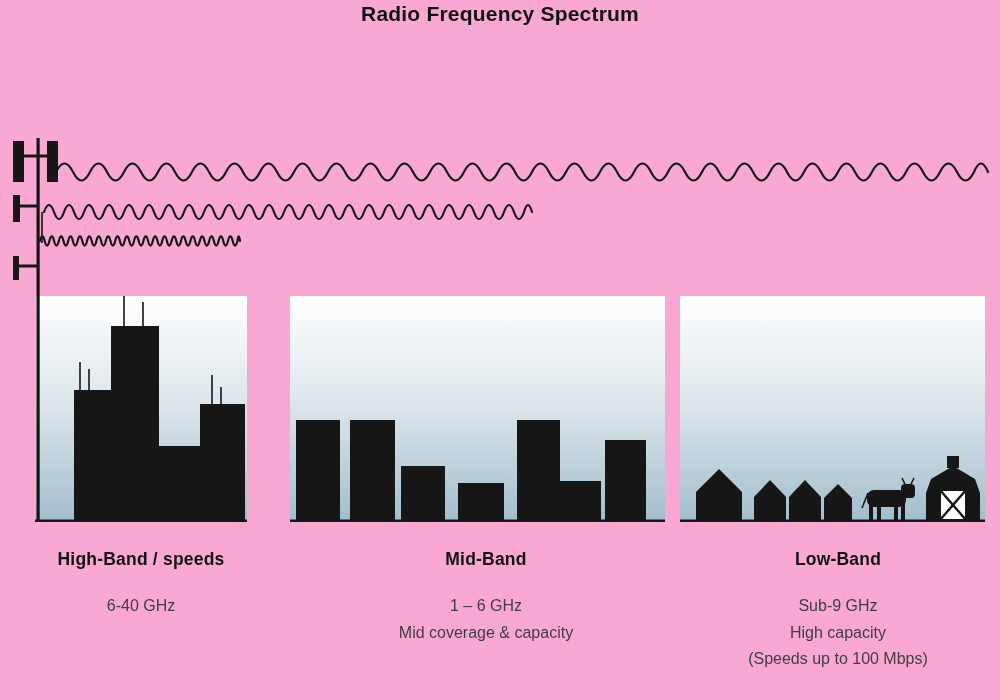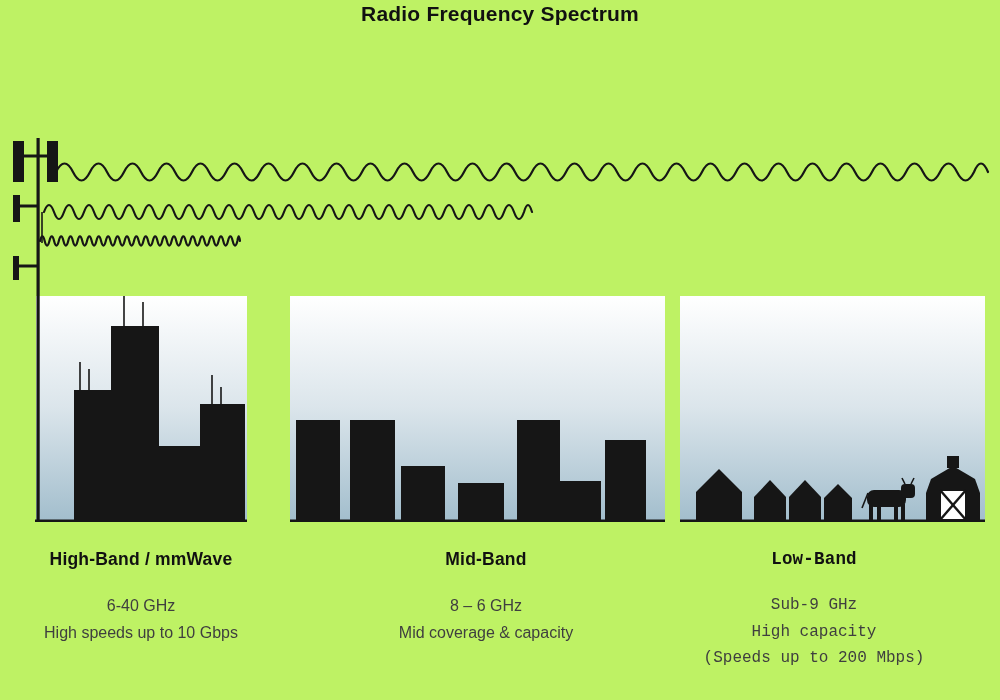--- a/index.html
+++ b/index.html
@@ -1,17 +1,17 @@
 <!DOCTYPE html>
 <html style="--silhouette: #161616; --text-muted: #3f3f3f; --sky-top: #ffffff; --sky-mid: #dbe5eb; --sky-bottom: #a3becd;"><head>
 <meta charset="utf-8">
 <style>
   html,body{margin:0;padding:0;background:#ffffff;}
   .stage{
-    position:relative;width:1000px;height:700px;background:#bef264;
+    position:relative;width:1000px;height:700px;background:#f9a8d4;
     font-family:"Liberation Sans", sans-serif;overflow:hidden;
   }
   .title{
     position:absolute;top:2px;left:0;width:100%;text-align:center;
     font-size:21px;font-weight:700;color:#111;letter-spacing:.2px;
   }
   .diagram{position:absolute;top:0;left:0;width:1000px;height:530px;}
   
   .b{fill:var(--silhouette,#161616);}
   .bar{stroke:var(--silhouette,#161616);stroke-width:3;}
@@ -113,31 +113,30 @@
     </g>
 
     <g>
       <line class="ground" x1="35" y1="520.8" x2="247" y2="520.8"></line>
       <line class="ground" x1="290" y1="520.8" x2="665" y2="520.8"></line>
       <line class="ground" x1="680" y1="520.8" x2="985" y2="520.8"></line>
     </g>
   </svg>
 
   <div class="band-label" style="left:11px;width:260px;">
-    <div class="band-heading">High-Band / mmWave</div>
+    <div class="band-heading">High-Band / speeds</div>
     <div class="band-line">6-40 GHz</div>
-    <div class="band-line">High speeds up to 10 Gbps</div>
   </div>
 
   <div class="band-label" style="left:336px;width:300px;">
     <div class="band-heading">Mid-Band</div>
-    <div class="band-line">8 – 6 GHz</div>
+    <div class="band-line">1 – 6 GHz</div>
     <div class="band-line">Mid coverage &amp; capacity</div>
   </div>
 
-  <div class="band-label" style="left:666px;width:296px;font-family:Liberation Mono, monospace;">
+  <div class="band-label" style="left:690px;width:296px;">
     <div class="band-heading">Low-Band</div>
     <div class="band-line">Sub-9 GHz</div>
     <div class="band-line">High capacity</div>
-    <div class="band-line">(Speeds up to 200 Mbps)</div>
+    <div class="band-line">(Speeds up to 100 Mbps)</div>
   </div>
 
 </div>
 
 </body></html>

